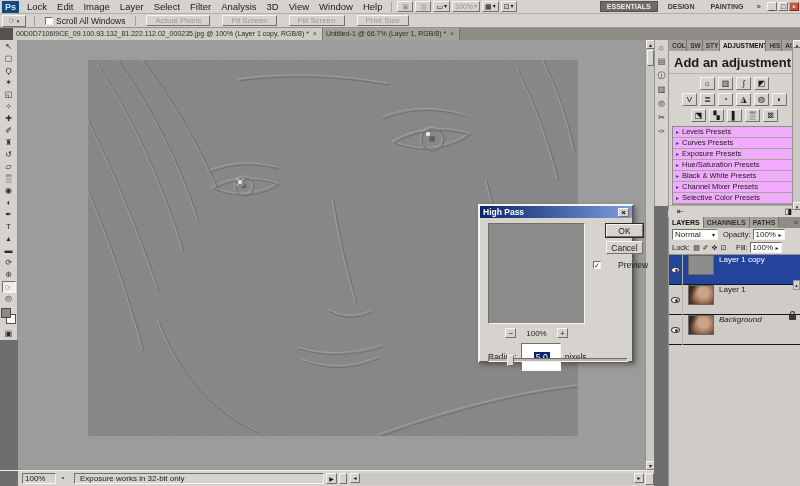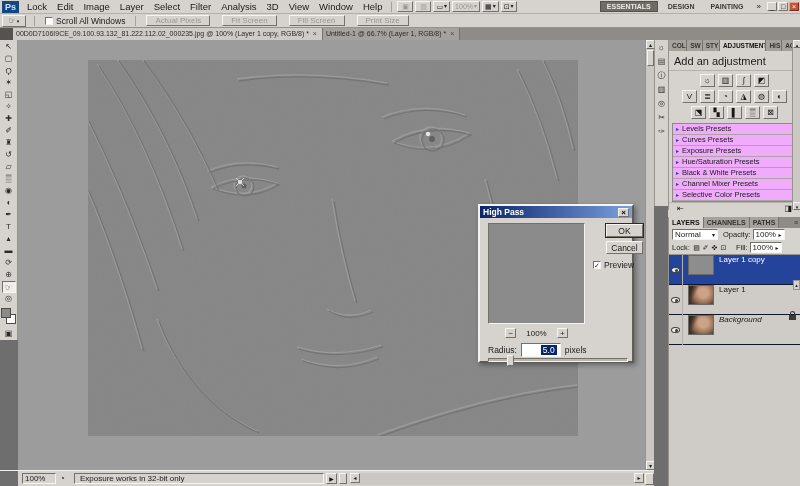--- a/index.html
+++ b/index.html
@@ -59,21 +59,21 @@
               border-left:1px solid #96938d;display:flex;flex-direction:column;align-items:center;padding-top:2px;gap:2px}
   .dock-ic{width:12px;height:12px;font-size:8px;line-height:12px;text-align:center;color:#2b2b2b}
   #dock-below{position:absolute;left:654px;top:206px;width:14px;height:280px;background:#6e6e6e}
   
   .panel{position:absolute;left:668px;width:132px;background:#d6d3ce;border-left:1px solid #96938d}
   .ptabs{height:11px;display:flex;background:#8f8c87;font-size:6.5px;font-weight:bold}
   .ptab{padding:0 3px;line-height:11px;background:#a5a29d;border-right:1px solid #76736e;color:#35332f;
         white-space:nowrap;overflow:hidden}
   .ptab.active{background:#d6d3ce;color:#111}
   .pmenu{margin-left:auto;line-height:11px;padding:0 2px;font-size:7px;color:#35332f}
-  #adj-header{font-size:11px;font-weight:normal;padding:4px 5px 3px;border-bottom:1px solid #b5b2ad}
+  #adj-header{font-size:13px;font-weight:bold;padding:4px 5px 3px;border-bottom:1px solid #b5b2ad}
   .adj-row{display:flex;justify-content:center;gap:3px;margin-top:3px}
   .adj-ic{width:15px;height:13px;font-size:8px;line-height:12px;text-align:center;color:#161616}
   #presets{margin:4px 3px 0 3px;border:1px solid #8e8b85;position:relative}
   .preset{height:11px;line-height:10px;font-size:7.5px;border-bottom:1px solid #a9a6a0;background:#f0abfc;
           padding-left:3px;display:flex;align-items:center;gap:3px;white-space:nowrap;overflow:hidden}
   .preset .tri{color:#2a4a9a;font-size:6px}
   #preset-scroll{position:absolute;right:0;top:0;width:8px;height:100%;background:#cbc8c3;border-left:1px solid #96938d;font-size:5px}
   #adj-bottom{height:11px;border-top:1px solid #b5b2ad;display:flex;justify-content:space-between;
               align-items:center;padding:0 8px;font-size:8px;margin-top:0px}
   
@@ -102,26 +102,26 @@
   
   #dialog{position:absolute;left:478px;top:204px;width:156px;height:159px;background:#d6d3ce;
           border:2px solid;border-color:#f6f4f1 #5f5c56 #5f5c56 #f6f4f1;box-shadow:2px 2px 5px rgba(0,0,0,.35);z-index:50}
   #dlg-title{height:12px;background:linear-gradient(90deg,#0a246a,#7ba0df);color:#fff;font-weight:bold;
              font-size:8.5px;display:flex;align-items:center;padding:0 3px}
   #dlg-close{margin-left:auto;width:11px;height:9px;font-size:8px;line-height:8px;text-align:center;color:#000}
   #dlg-preview{position:absolute;left:8px;top:17px;width:97px;height:101px;background:#8b8b8b}
   .dlg-btn{position:absolute;left:126px;width:37px;height:13px;font-size:8.5px;text-align:center;line-height:12px}
   #btn-ok{top:18px;outline:1px solid #2b2b2b}
   #btn-cancel{top:35px}
-  #dlg-prevchk{position:absolute;left:113px;top:54px;display:flex;align-items:center;gap:3px;font-size:8.5px}
+  #dlg-prevchk{position:absolute;left:113px;top:54px;display:flex;align-items:center;gap:17px;font-size:8.5px}
   #dlg-prevchk .cbx{width:8px;height:8px;background:#fff;font-size:7px;line-height:7px;text-align:center}
   #dlg-zoomrow{position:absolute;left:8px;top:122px;width:97px;display:flex;align-items:center;justify-content:center;gap:10px;font-size:8px}
   .zoombtn{width:11px;height:10px;text-align:center;line-height:9px;font-size:8px}
   #dlg-radrow{position:absolute;left:8px;top:137px;display:flex;align-items:center;gap:4px;font-size:8.5px}
-  #rad-input{width:40px;height:14px;background:#fff;display:flex;align-items:center;padding-left:19px}
+  #rad-input{width:40px;height:28px;background:#fff;display:flex;align-items:center;padding-left:12px}
   #rad-val{background:#0a246a;color:#fff;font-size:8.5px;padding:0 2px}
   #dlg-slider{position:absolute;left:8px;top:152px;width:140px;height:4px;background:#b9b6b1}
   #dlg-thumb{position:absolute;left:13%;top:-4px;width:7px;height:11px}
   
   #statusbar{position:absolute;left:0;top:470px;width:654px;height:16px;background:#d6d3ce;border-top:1px solid #f2f0ed;font-size:8px}
   #sb-corner{position:absolute;left:0;top:0;width:18px;height:16px;background:#6e6e6e}
   #sb-zoom{position:absolute;left:22px;top:2px;width:34px;height:11px;padding-left:2px;line-height:10px}
   #sb-ic{position:absolute;left:60px;top:3px;font-size:8px}
   #sb-msg{position:absolute;left:74px;top:2px;width:250px;height:11px;line-height:10px;padding-left:5px;white-space:nowrap;overflow:hidden}
   #sb-play{position:absolute;left:326px;top:2px;width:11px;height:11px;text-align:center;line-height:10px;font-size:6px}

